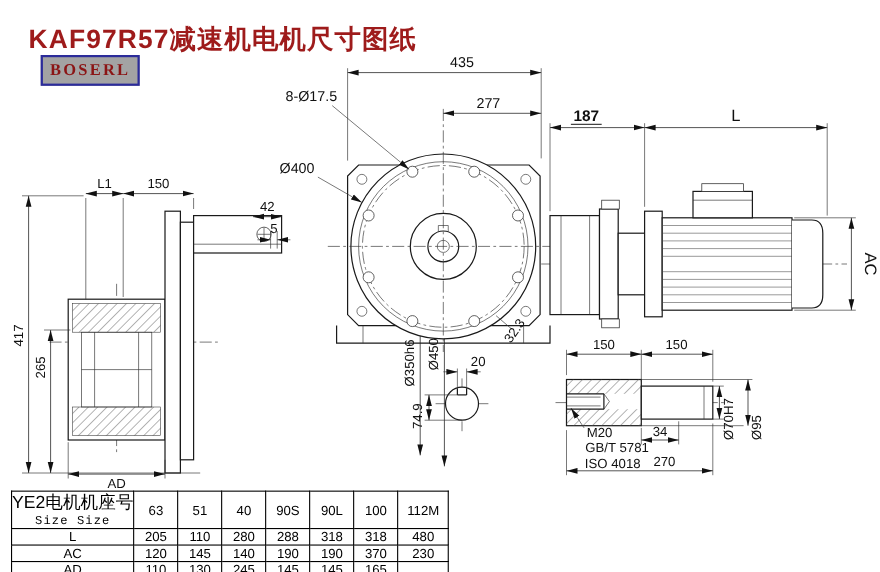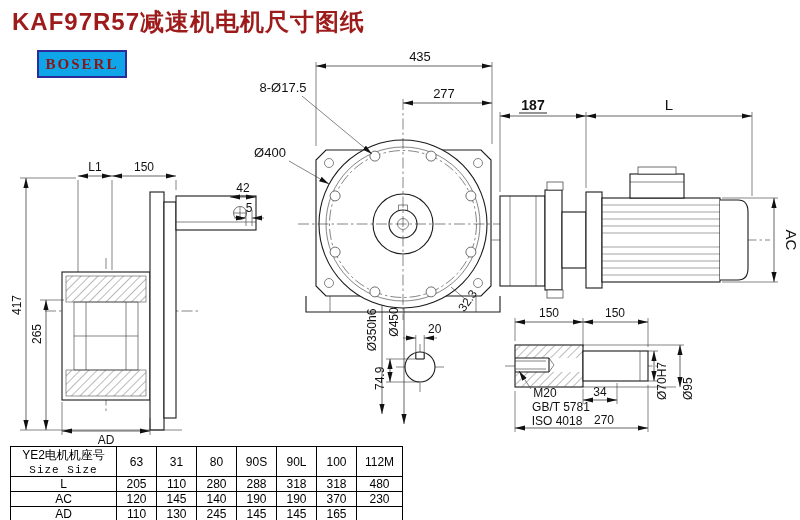--- a/index.html
+++ b/index.html
@@ -1,45 +1,45 @@
 <!DOCTYPE html>
 <html style="--c-title: #9e1b1b; --c-logo_text: #8b1515; --c-logo_border: #2b2b9a; --c-line: #1a1a1a;"><head>
 <meta charset="utf-8">
 <style>
   html,body{margin:0;padding:0;background:#fff;}
   #stage{position:relative;width:800px;height:520px;background:#fff;overflow:hidden;
          font-family:"Liberation Sans",sans-serif;}
   #stage > svg{position:absolute;left:0;top:0;}
-  h1#title{position:absolute;left:8px;top:2px;margin:4px;font-size:24px;font-weight:bold;
+  h1#title{position:absolute;left:8px;top:2px;margin:18px;font-size:24px;font-weight:bold;
            color:var(--c-title,#9e1b1b);letter-spacing:1px;z-index:3;}
   #logo{position:absolute;left:37px;top:50px;width:86px;height:24px;border:2px solid var(--c-logo_border,#2b2b9a);
         color:var(--c-logo_text,#8b1515);font-family:"Liberation Serif",serif;font-weight:bold;
         font-size:15px;letter-spacing:2px;display:flex;align-items:center;justify-content:center;
-        background:#0ea5e9;z-index:3;}
+        background:#a3a3a3;z-index:3;}
   
   .o  {fill:none;stroke:var(--c-line,#1a1a1a);stroke-width:1.1;}
   .ow {fill:#fff;stroke:var(--c-line,#1a1a1a);stroke-width:1.1;}
   .th {fill:none;stroke:#333;stroke-width:0.6;}
   .thw{fill:#fff;stroke:#333;stroke-width:0.7;}
   .dim{fill:none;stroke:#222;stroke-width:0.7;}
   .cl {fill:none;stroke:#333;stroke-width:0.6;stroke-dasharray:11 3 2.5 3;}
   .fin{stroke:#444;stroke-width:0.5;}
   text.lbl{font:12px "Liberation Sans",sans-serif;fill:#111;}
   text.big{font-size:13px;}
   text.bold{font-weight:bold;font-size:14px;}
   text.xl{font-size:15px;}
   
   #sizeTable{position:absolute;left:10px;top:446px;z-index:3;border-collapse:collapse;
              table-layout:fixed;background:#fff;font-size:12px;color:#000;}
   #sizeTable td,#sizeTable th{border:1px solid #000;text-align:center;padding:0;
              font-weight:normal;overflow:hidden;white-space:nowrap;}
   #sizeTable tr.hdr{height:28px;}
   #sizeTable tr.row{height:15px;}
   #sizeTable .en{font-family:"Liberation Mono",monospace;font-size:11px;letter-spacing:1px;}
-  #sizeTable .cn{font-size:12px;}
+  #sizeTable .cn{font-size:16px;}
 </style>
 </head>
 <body>
 
 <div id="stage">
 
 <h1 id="title">KAF97R57减速机电机尺寸图纸</h1>
 <div id="logo">BOSERL</div>
 
 <svg width="800" height="520" viewBox="0 0 800 520">
@@ -262,22 +262,22 @@
         <col style="width:40px">
         <col style="width:46px">
   </colgroup>
   <tbody>
         <tr class="hdr">
     <th>
       <div class="cn">YE2电机机座号</div>
       <div class="en">Size Size</div>
     </th>
     <th>63</th>
-    <th>31</th>
-    <th>80</th>
+    <th>51</th>
+    <th>40</th>
     <th>90S</th>
     <th>90L</th>
     <th>100</th>
     <th>112M</th>
   </tr>
   <tr class="row">
     <td>L</td>
     <td>205</td>
     <td>110</td>
     <td>280</td>

